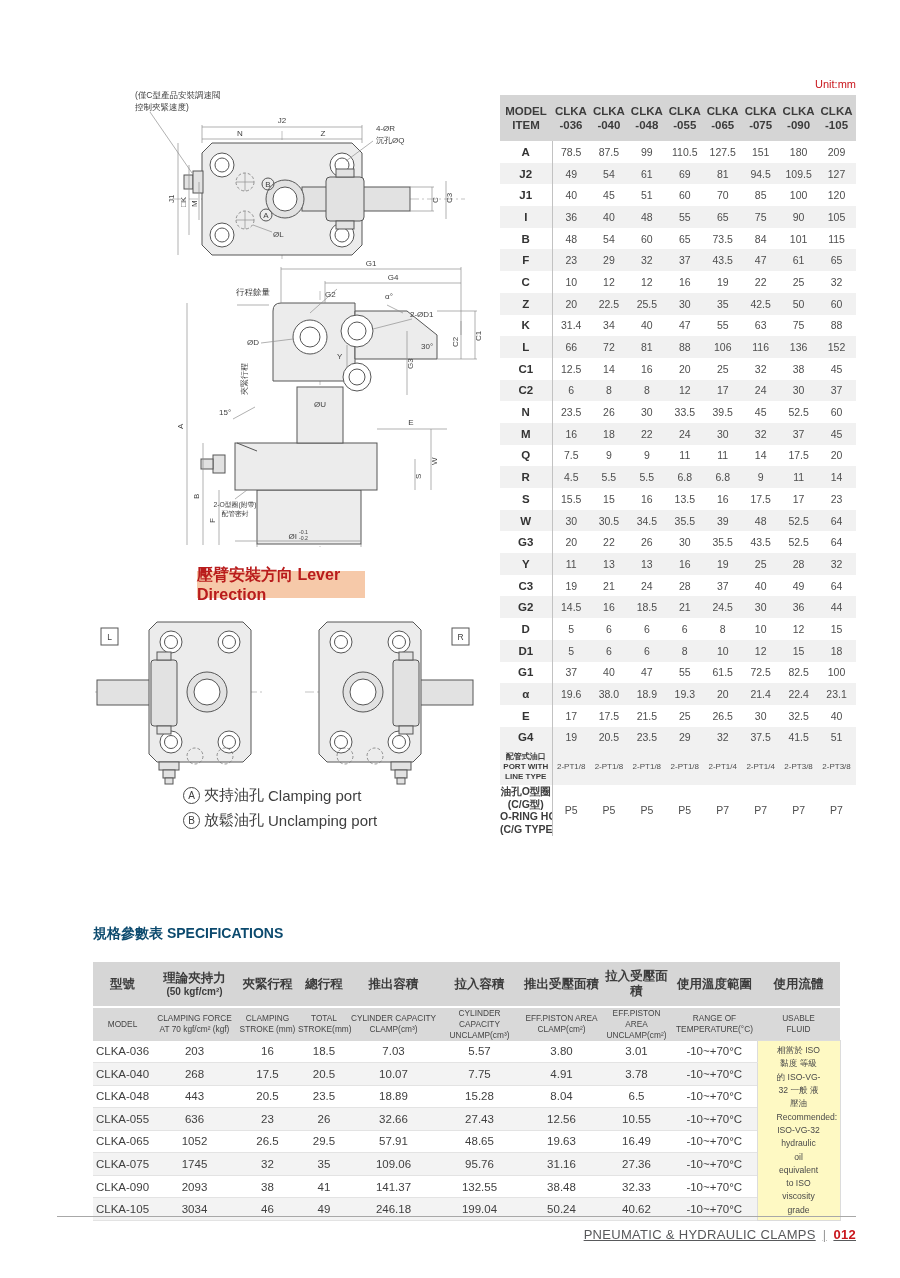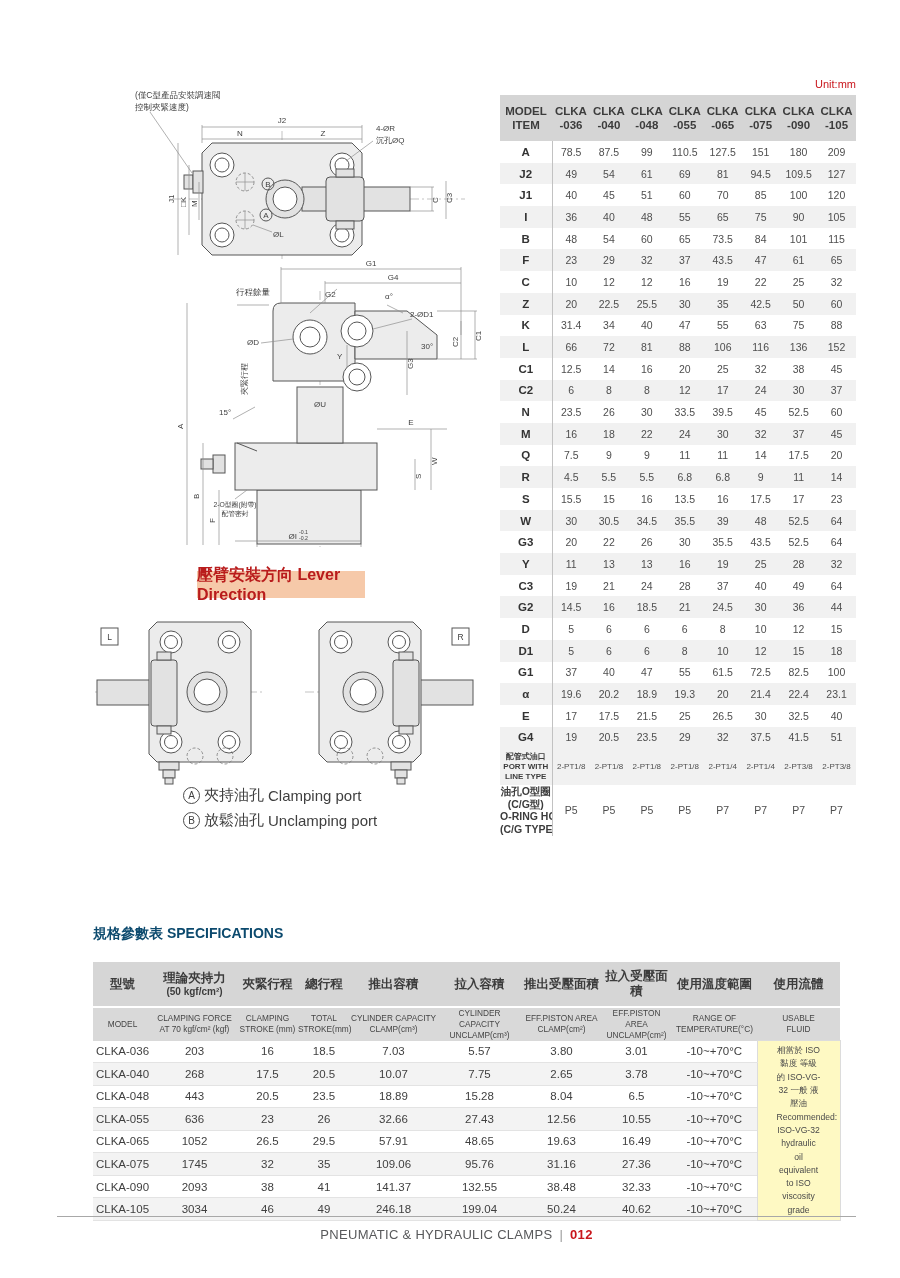--- a/index.html
+++ b/index.html
@@ -60,22 +60,22 @@
       font-weight:normal;color:#454545;line-height:1.3;}
   #spec-table tbody td{height:19.2px;font-size:11.5px;color:#3f3f3f;
       border-bottom:1px solid #e3e3e3;}
   #spec-table tbody tr.alt td{background:#f3f3f3;}
   #spec-table td.fluid{background:#fef9c3;border:1px solid #dcdcdc;font-size:8.6px;
       color:#4a4a4a;line-height:1.55;padding:3px 19px;}
 
   
   #footer-line{position:absolute;left:57px;top:1216px;width:799px;height:0;
       border-top:1px solid #a8a8a8;}
-  #footer-text{position:absolute;left:57px;top:1227px;width:799px;text-align:center;
-      font-size:13px;color:#58595b;letter-spacing:.3px;}
+  #footer-text{position:absolute;left:57px;top:1227px;width:799px;text-align:right;
+      font-size:13px;color:#58595b;letter-spacing:.3px;text-decoration:underline;}
   #footer-text .sep{color:#9a9a9a;margin:0 7px;}
   #footer-text .pg{color:#c9161c;font-weight:bold;}
 </style>
 </head>
 <body>
 
 <div id="page">
 
   <div id="unit-label">Unit:mm</div>
 
@@ -613,21 +613,21 @@
           <td>47</td>
           <td>55</td>
           <td>61.5</td>
           <td>72.5</td>
           <td>82.5</td>
           <td>100</td>
         </tr>
         <tr class="alt">
           <td class="item">α</td>
           <td>19.6</td>
-          <td>20.2</td>
+          <td>38.0</td>
           <td>18.9</td>
           <td>19.3</td>
           <td>20</td>
           <td>21.4</td>
           <td>22.4</td>
           <td>23.1</td>
         </tr>
         <tr>
           <td class="item">E</td>
           <td>17</td>
@@ -791,21 +791,21 @@
             <div>Recommended: ISO-VG-32 hydraulic oil equivalent to ISO viscosity grade</div>
           </td>
         </tr>
         <tr class="alt">
           <td>CLKA-040</td>
           <td>268</td>
           <td>17.5</td>
           <td>20.5</td>
           <td>10.07</td>
           <td>7.75</td>
-          <td>2.65</td>
+          <td>4.91</td>
           <td>3.78</td>
           <td>-10~+70°C</td>
         </tr>
         <tr>
           <td>CLKA-048</td>
           <td>443</td>
           <td>20.5</td>
           <td>23.5</td>
           <td>18.89</td>
           <td>15.28</td>

